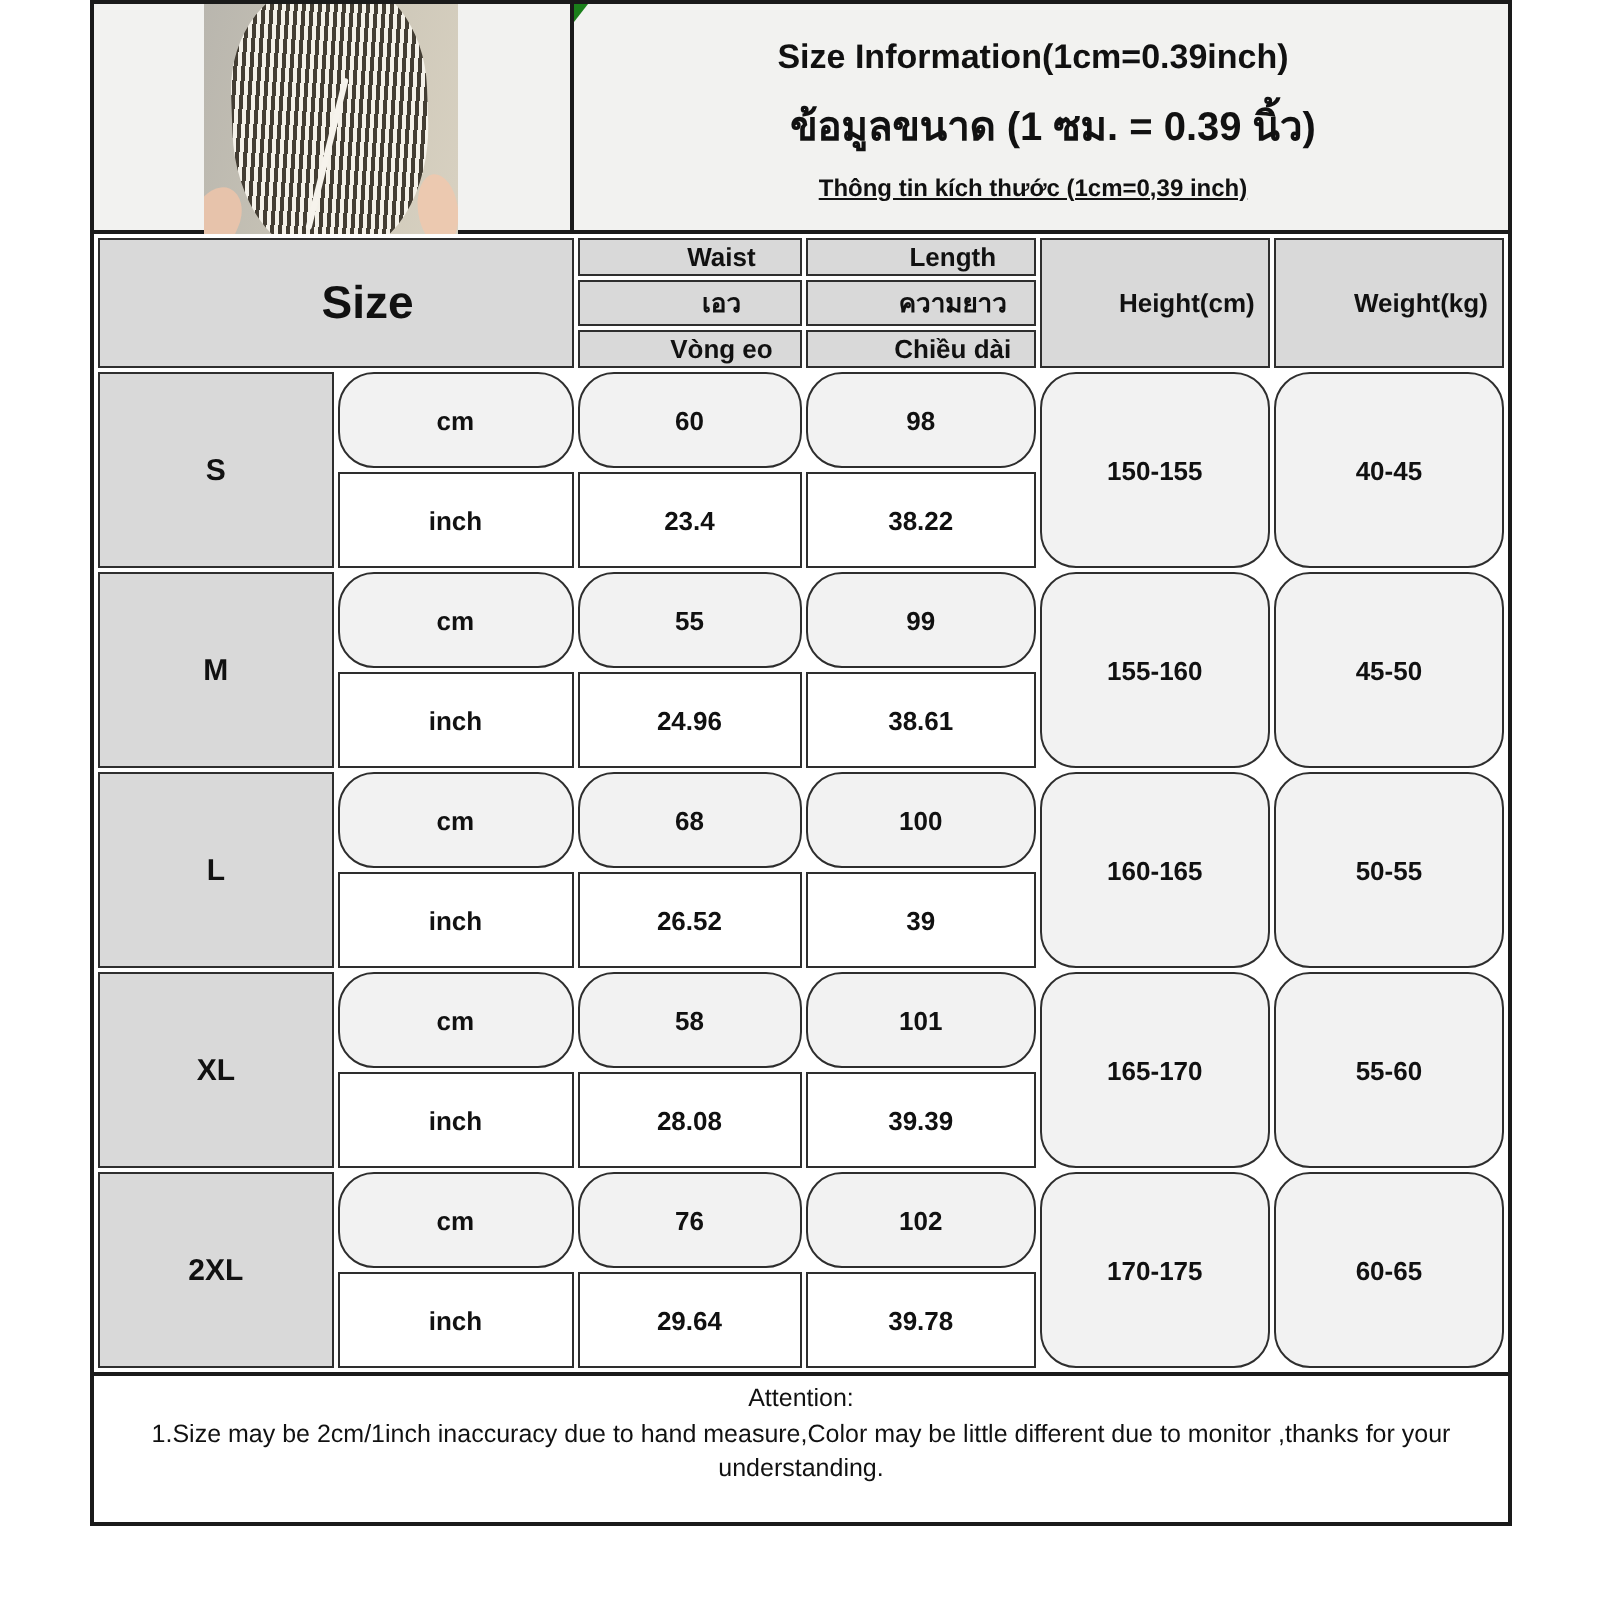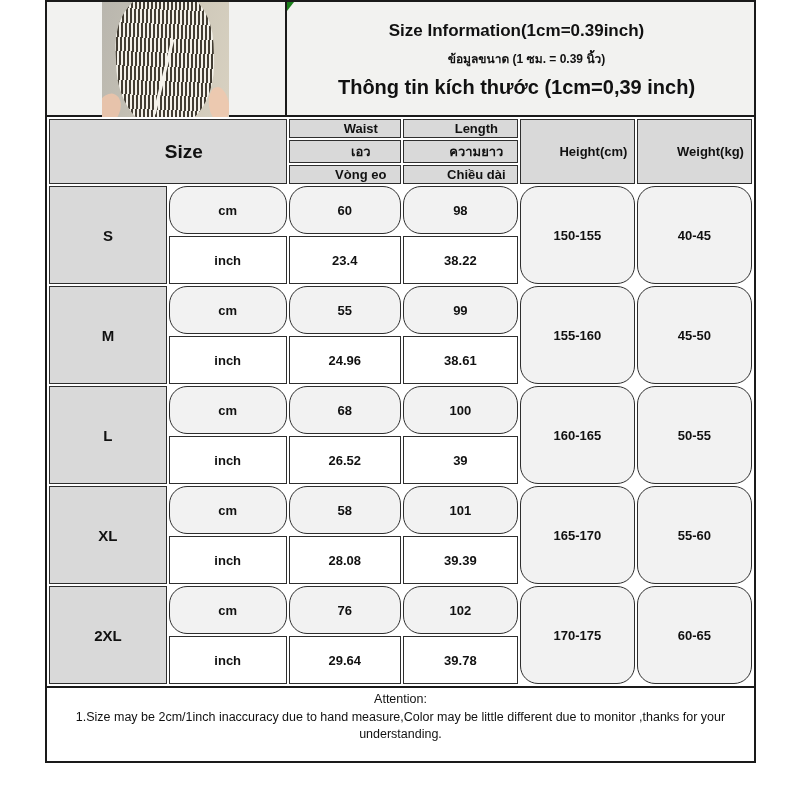--- a/index.html
+++ b/index.html
@@ -29,34 +29,34 @@
     background:#f6f3ec; border-radius:2px; transform:rotate(14deg); }
   .photo .hand-left { position:absolute; left:-5px; bottom:-8px; width:23px; height:32px;
     background:#e7c3ab; border-radius:50% 50% 40% 40%; transform:rotate(24deg); }
   .photo .hand-right { position:absolute; right:0px; bottom:-6px; width:20px; height:36px;
     background:#ecc9b0; border-radius:50%; transform:rotate(-8deg); }
 
   .titles { position:absolute; left:232px; right:0; top:0; height:115px;
     display:flex; flex-direction:column; justify-content:center; gap:8px;
     text-align:center; font-weight:bold; }
   .title-en { font-size:17px; }
-  .title-th { font-size:12px;padding-left:20px; }
-  .title-vi { font-size:20px; }
+  .title-th { font-size:20px;padding-left:20px; }
+  .title-vi { font-size:12px;text-decoration:underline; }
 
   
   table.size-table { width:100%; border-collapse:separate; border-spacing:2px;
     table-layout:fixed; background:#fff; }
   .size-table td { border:1px solid #2e2e2e; text-align:center; vertical-align:middle;
     font-size:13px; font-weight:bold; overflow:hidden; }
   .size-table tr.hdr td { height:19px;padding-left:32px; }
   .size-table tr.data td { height:48px; }
   td.gray  { background:#d9d9d9; }
   td.light { background:#f2f2f2;border-radius:18px; }
   td.white { background:#ffffff; }
-  td.size-head { font-size:19px; }
+  td.size-head { font-size:23px; }
   td.size-label { font-size:15px; }
 
   
   .attention { border-top:2px solid #1a1a1a; min-height:75px; padding:3px 6px 2px 6px;
     text-align:center; font-size:12.5px; line-height:17.5px; font-weight:normal;
     background:#fff; }
 </style>
 </head>
 <body>
 

